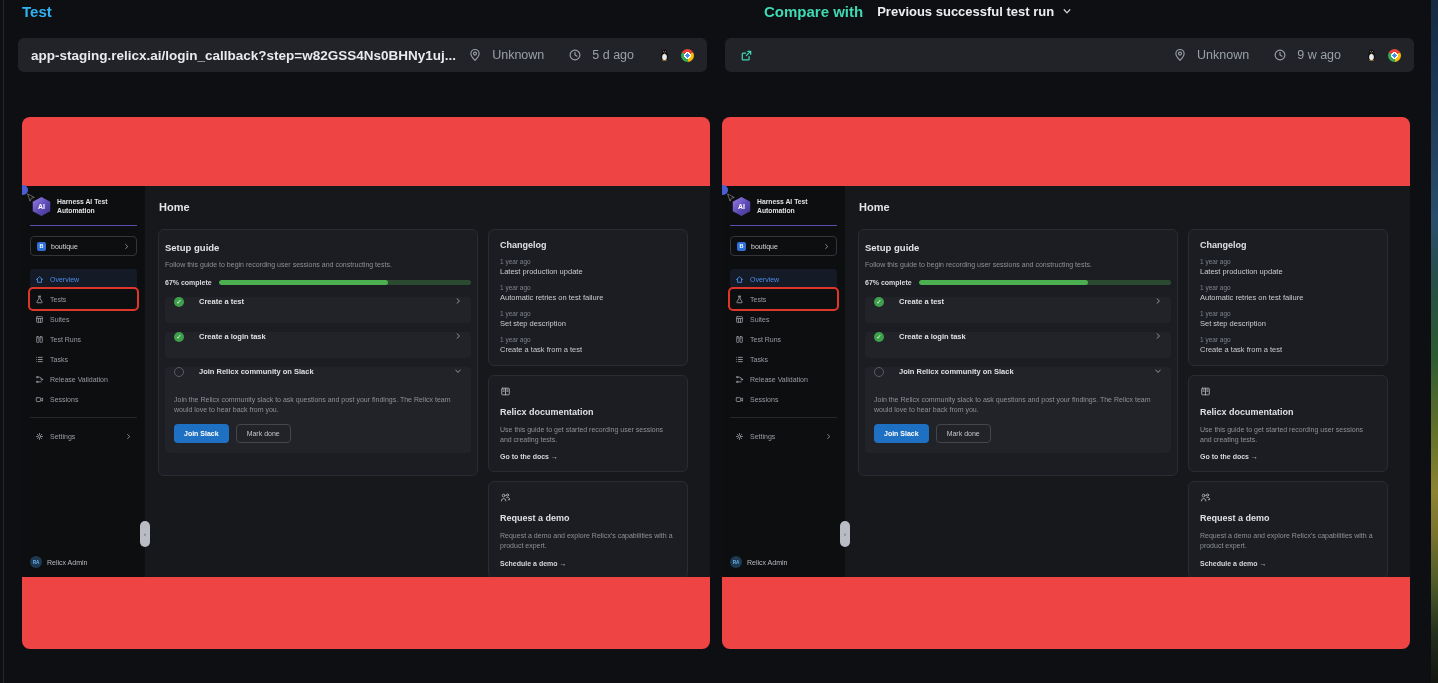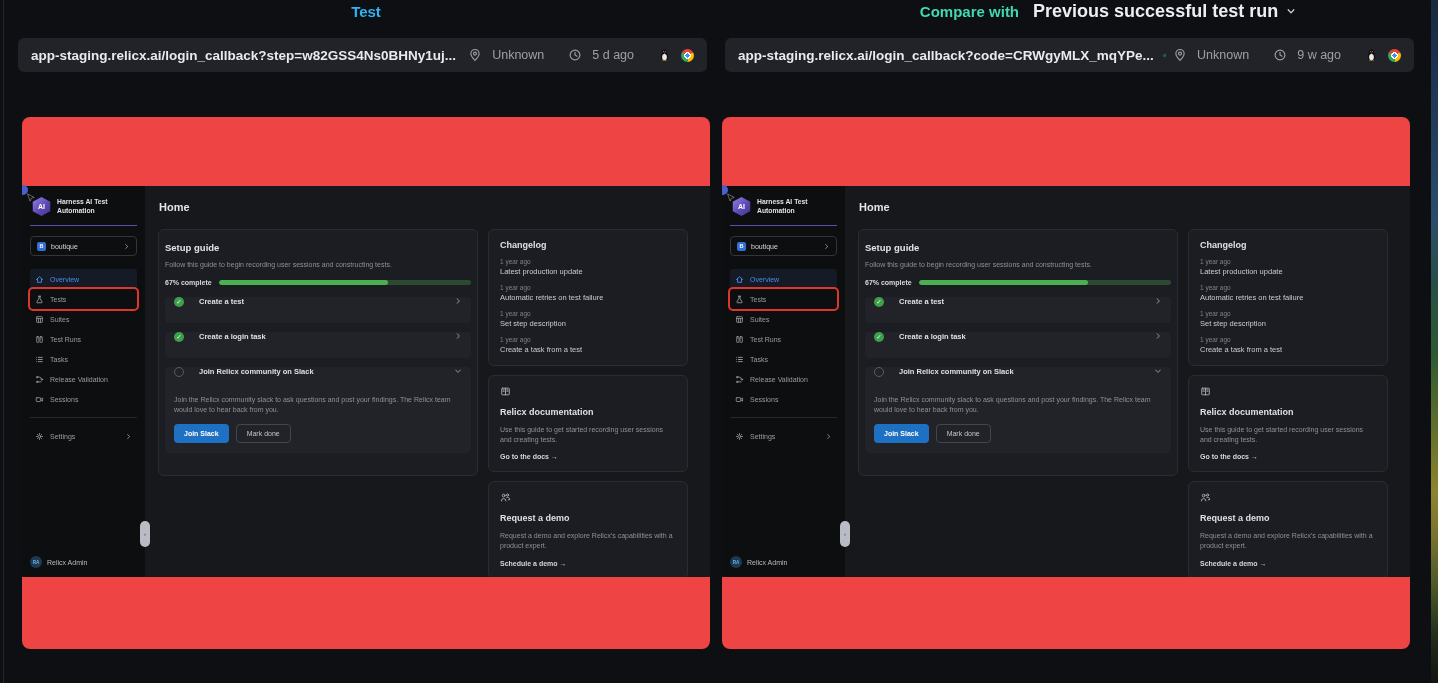--- a/index.html
+++ b/index.html
@@ -2,26 +2,26 @@
 <html><head>
 <meta charset="utf-8">
 <style>
   * { margin:0; padding:0; box-sizing:border-box; }
   html,body { width:1438px; height:683px; overflow:hidden; }
   body { background:#0e0f12; font-family:"Liberation Sans", sans-serif; position:relative; }
 
   .edge-line { position:absolute; left:3px; top:0; width:1px; height:683px; background:#26272b; }
 
   
-  .pane-header { position:absolute; top:0; height:22px; display:flex; align-items:center; justify-content:center; gap:14px; }
+  .pane-header { position:absolute; top:0; height:22px; display:flex; align-items:center; gap:14px; }
   .pane-header.left { left:22px; width:688px; }
   .pane-header.right { left:764px; width:688px; }
   .title-test { color:#2eb4f4; font-size:15px; font-weight:bold; }
   .title-compare { color:#3fd9b4; font-size:15px; font-weight:bold; }
-  .compare-dd { display:flex; align-items:center; gap:8px; color:#eceef0; font-size:18px; font-weight:bold; cursor:pointer; }
+  .compare-dd { display:flex; align-items:center; gap:8px; color:#eceef0; font-size:13px; font-weight:bold; cursor:pointer; }
   .compare-dd svg { width:10px; height:10px; color:#cfd2d6; }
 
   
   .url-bar { position:absolute; top:38px; width:689px; height:34px; background:#212329; border-radius:6px;
              display:flex; align-items:center; padding:0 13px; gap:7px; }
   .url-bar.left { left:18px; } .url-bar.right { left:725px; }
   .url-text { color:#e8eaed; font-size:13.5px; font-weight:bold; white-space:nowrap; }
   .url-meta { display:flex; align-items:center; gap:10px; margin-left:auto; color:#9aa0a6; font-size:12.5px; white-space:nowrap; }
   .url-meta .gap { width:4px; }
   .micon { width:14px; height:14px; color:#9aa0a6; }
@@ -153,21 +153,20 @@
         <circle cx="6.9" cy="3.9" r=".55" fill="#fff"></circle>
         <circle cx="9.1" cy="3.9" r=".55" fill="#fff"></circle>
         <path d="M7 5.2h2l-1 1.4z" fill="#f6a21d"></path>
         <path d="M4.6 14.8l2-.9 1.4.3 1.4-.3 2 .9z" fill="#f6a21d"></path>
       </svg>
     <span class="chrome-icon"></span>
   </span>
 </div>
 
 <div class="url-bar right">
-  <span class="url-text">app-staging.relicx.ai/login_callback?code=CRWgyMLX_mqYPe...</span>
   <svg class="ext-icon" viewBox="0 0 16 16" fill="none" stroke="currentColor" stroke-width="1.5" stroke-linecap="round" stroke-linejoin="round">
       <path d="M9.5 2.8h3.7v3.7M13 3L7.8 8.2M11.2 9.3v3.2a1 1 0 0 1-1 1H3.8a1 1 0 0 1-1-1V6.1a1 1 0 0 1 1-1H7"></path>
     </svg>
   <span class="url-meta">
     <svg class="micon" viewBox="0 0 16 16" fill="none" stroke="currentColor" stroke-width="1.3" stroke-linecap="round" stroke-linejoin="round">
         <path d="M8 14.2C8 14.2 3.3 9.7 3.3 6.4a4.7 4.7 0 0 1 9.4 0C12.7 9.7 8 14.2 8 14.2Z"></path>
         <circle cx="8" cy="6.4" r="1.7"></circle>
       </svg>
     <span>Unknown</span>
     <span class="gap"></span>

